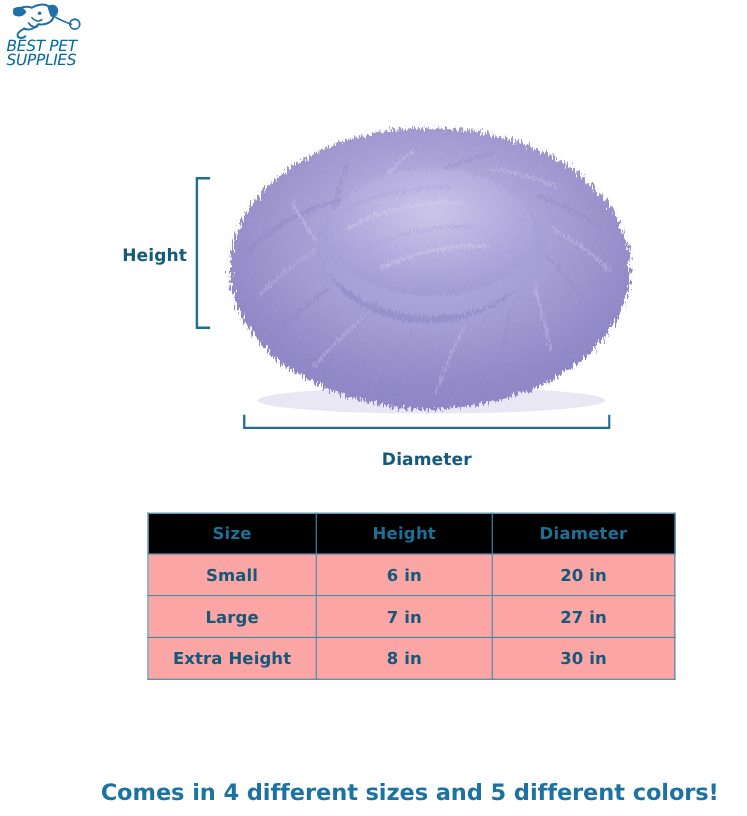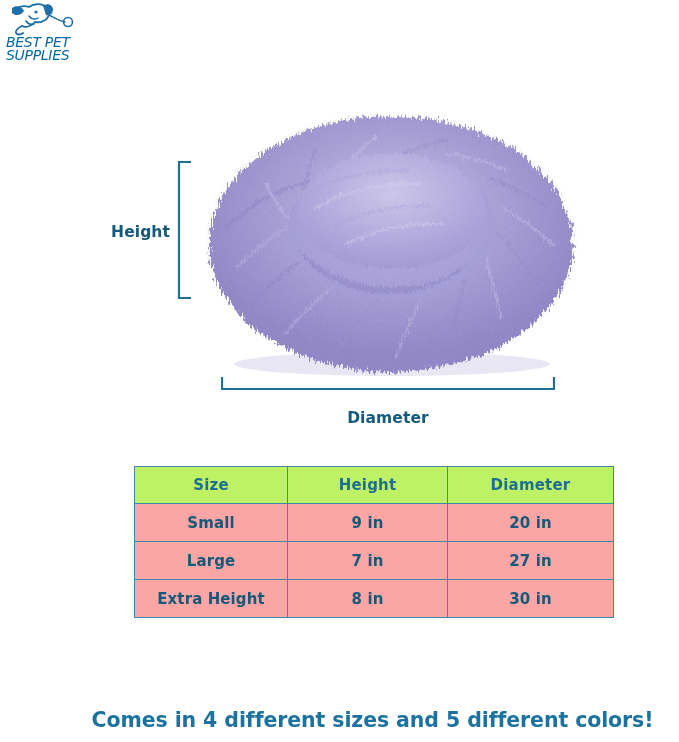--- a/index.html
+++ b/index.html
@@ -112,21 +112,21 @@
   .size-table th,
   .size-table td {
     border: 1.6px solid #3f89a8;
     text-align: center;
     font-family: "DejaVu Sans", sans-serif;
     font-weight: 700;
     padding: 0;
   }
   .size-table th {
     height: 36px;
-    background: #bef264;
+    background: #000000;
     color: #1d6f93;
     font-size: 15px;
     letter-spacing: 0.2px;
   }
   .size-table td {
     height: 37px;
     background: #fca5a5;
     color: #15597a;
     font-size: 15px;
     letter-spacing: 0.1px;
@@ -294,21 +294,21 @@
   <thead>
     <tr>
       <th>Size</th>
       <th>Height</th>
       <th>Diameter</th>
     </tr>
   </thead>
   <tbody>
     <tr>
       <td>Small</td>
-      <td>9 in</td>
+      <td>6 in</td>
       <td>20 in</td>
     </tr>
     <tr>
       <td>Large</td>
       <td>7 in</td>
       <td>27 in</td>
     </tr>
     <tr>
       <td>Extra Height</td>
       <td>8 in</td>

